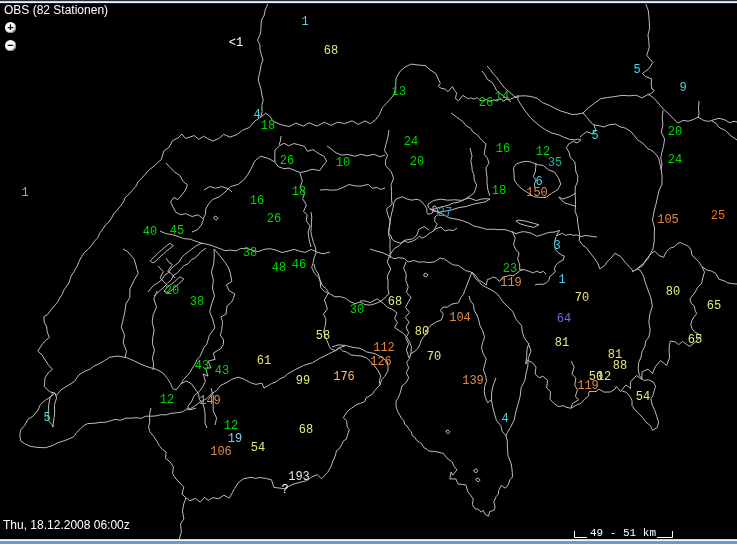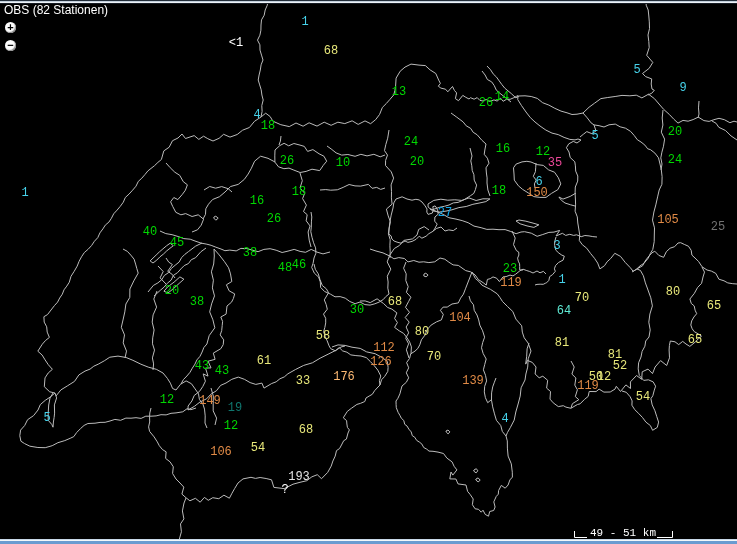--- a/index.html
+++ b/index.html
@@ -110,93 +110,94 @@
 <div class="st" style="left:236px;top:36px;color:#ffffff">&lt;1</div>
 <div class="st" style="left:257px;top:108px;color:#46d2ea">4</div>
 <div class="st" style="left:268px;top:119px;color:#00d800">18</div>
 <div class="st" style="left:287px;top:154px;color:#00d800">26</div>
 <div class="st" style="left:343px;top:156px;color:#00d800">10</div>
 <div class="st" style="left:299px;top:185px;color:#00d800">18</div>
 <div class="st" style="left:257px;top:194px;color:#00d800">16</div>
 <div class="st" style="left:274px;top:212px;color:#00d800">26</div>
 <div class="st" style="left:25px;top:186px;color:#46d2ea">1</div>
 <div class="st" style="left:150px;top:225px;color:#00d800">40</div>
-<div class="st" style="left:177px;top:236px;color:#00d800">45</div>
+<div class="st" style="left:177px;top:224px;color:#00d800">45</div>
 <div class="st" style="left:250px;top:246px;color:#00d800">38</div>
-<div class="st" style="left:285px;top:261px;color:#00d800">48</div>
+<div class="st" style="left:279px;top:261px;color:#00d800">48</div>
 <div class="st" style="left:299px;top:258px;color:#00d800">46</div>
 <div class="st" style="left:399px;top:85px;color:#00d800">13</div>
 <div class="st" style="left:486px;top:96px;color:#00d800">26</div>
 <div class="st" style="left:502px;top:90px;color:#00d800">14</div>
 <div class="st" style="left:637px;top:63px;color:#46d2ea">5</div>
 <div class="st" style="left:683px;top:81px;color:#46d2ea">9</div>
 <div class="st" style="left:411px;top:135px;color:#00d800">24</div>
 <div class="st" style="left:417px;top:155px;color:#00d800">20</div>
 <div class="st" style="left:503px;top:142px;color:#00d800">16</div>
 <div class="st" style="left:543px;top:145px;color:#00d800">12</div>
-<div class="st" style="left:555px;top:156px;color:#ec4899">35</div>
+<div class="st" style="left:555px;top:156px;color:#14b8a6">35</div>
 <div class="st" style="left:595px;top:129px;color:#46d2ea">5</div>
 <div class="st" style="left:675px;top:125px;color:#00d800">20</div>
 <div class="st" style="left:675px;top:153px;color:#00d800">24</div>
 <div class="st" style="left:539px;top:175px;color:#46d2ea">6</div>
 <div class="st" style="left:537px;top:186px;color:#e08a46">150</div>
 <div class="st" style="left:499px;top:184px;color:#00d800">18</div>
 <div class="st" style="left:445px;top:206px;color:#0ea5e9">27</div>
 <div class="st" style="left:668px;top:213px;color:#e08a46">105</div>
-<div class="st" style="left:718px;top:220px;color:#737373">25</div>
+<div class="st" style="left:718px;top:209px;color:#f97316">25</div>
 <div class="st" style="left:557px;top:239px;color:#46d2ea">3</div>
 <div class="st" style="left:510px;top:262px;color:#00d800">23</div>
 <div class="st" style="left:172px;top:284px;color:#00d800">20</div>
 <div class="st" style="left:197px;top:295px;color:#00d800">38</div>
 <div class="st" style="left:357px;top:303px;color:#00d800">30</div>
 <div class="st" style="left:323px;top:329px;color:#e8e87a">58</div>
 <div class="st" style="left:264px;top:354px;color:#e8e87a">61</div>
 <div class="st" style="left:202px;top:359px;color:#00d800">43</div>
 <div class="st" style="left:222px;top:364px;color:#00d800">43</div>
-<div class="st" style="left:303px;top:374px;color:#e8e87a">33</div>
+<div class="st" style="left:303px;top:374px;color:#e8e87a">99</div>
 <div class="st" style="left:344px;top:370px;color:#fdba74">176</div>
 <div class="st" style="left:167px;top:393px;color:#00d800">12</div>
 <div class="st" style="left:210px;top:394px;color:#e08a46">149</div>
-<div class="st" style="left:235px;top:401px;color:#0f766e">19</div>
+<div class="st" style="left:235px;top:432px;color:#7dd3fc">19</div>
 <div class="st" style="left:231px;top:419px;color:#00d800">12</div>
 <div class="st" style="left:47px;top:411px;color:#46d2ea">5</div>
 <div class="st" style="left:221px;top:445px;color:#e08a46">106</div>
 <div class="st" style="left:258px;top:441px;color:#e8e87a">54</div>
 <div class="st" style="left:306px;top:423px;color:#e8e87a">68</div>
 <div class="st" style="left:299px;top:470px;color:#e5e5e5">193</div>
 <div class="st" style="left:285px;top:483px;color:#ffffff">?</div>
 <div class="st" style="left:511px;top:276px;color:#e08a46">119</div>
 <div class="st" style="left:562px;top:273px;color:#46d2ea">1</div>
 <div class="st" style="left:582px;top:291px;color:#e8e87a">70</div>
-<div class="st" style="left:564px;top:304px;color:#5eead4">64</div>
+<div class="st" style="left:564px;top:312px;color:#8b5cf6">64</div>
 <div class="st" style="left:673px;top:285px;color:#e8e87a">80</div>
 <div class="st" style="left:714px;top:299px;color:#e8e87a">65</div>
 <div class="st" style="left:395px;top:295px;color:#e8e87a">68</div>
 <div class="st" style="left:460px;top:311px;color:#e08a46">104</div>
 <div class="st" style="left:422px;top:325px;color:#e8e87a">80</div>
 <div class="st" style="left:384px;top:341px;color:#e08a46">112</div>
 <div class="st" style="left:381px;top:355px;color:#e08a46">126</div>
 <div class="st" style="left:434px;top:350px;color:#e8e87a">70</div>
 <div class="st" style="left:562px;top:336px;color:#e8e87a">81</div>
 <div class="st" style="left:473px;top:374px;color:#e08a46">139</div>
 <div class="st" style="left:615px;top:348px;color:#e8e87a">81</div>
-<div class="st" style="left:620px;top:359px;color:#e8e87a">52</div>
+<div class="st" style="left:620px;top:359px;color:#e8e87a">88</div>
 <div class="st" style="left:596px;top:370px;color:#e8e87a">50</div>
 <div class="st" style="left:604px;top:370px;color:#e8e87a">12</div>
 <div class="st" style="left:588px;top:379px;color:#e08a46">119</div>
 <div class="st" style="left:643px;top:390px;color:#e8e87a">54</div>
 <div class="st" style="left:695px;top:333px;color:#e8e87a">65</div>
 <div class="st" style="left:505px;top:412px;color:#46d2ea">4</div>
 <div id="topbar"></div>
 <div id="botbar"></div>
 <div id="title">OBS (82 Stationen)</div>
 <div class="btn" style="top:22px">
       <span>+</span>
     </div>
 <div class="btn" style="top:40px">
       <span>−</span>
     </div>
+<div id="date">Thu, 18.12.2008 06:00z</div>
 <div id="scale">
 <svg width="110" height="16" viewBox="0 0 110 16" style="position:absolute;left:0;top:0">
 <path d="M4.5 7 L4.5 13.5 L17 13.5 M87 13.5 L102.5 13.5 L102.5 7" fill="none" stroke="#fff" stroke-width="1"></path>
 <text x="20" y="12" fill="#fff" font-family="Liberation Mono" font-size="11">49 - 51 km</text>
 </svg>
 </div>
 </div>
 </body></html>

